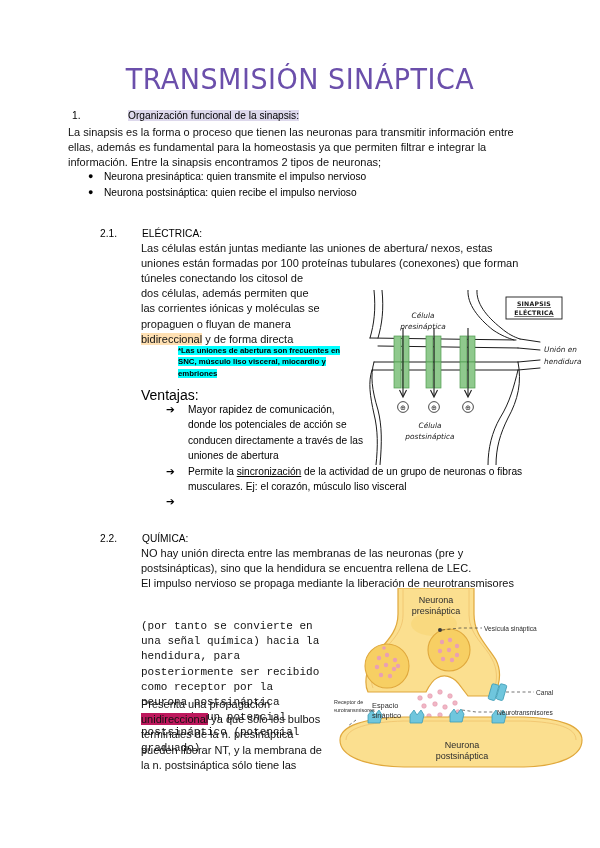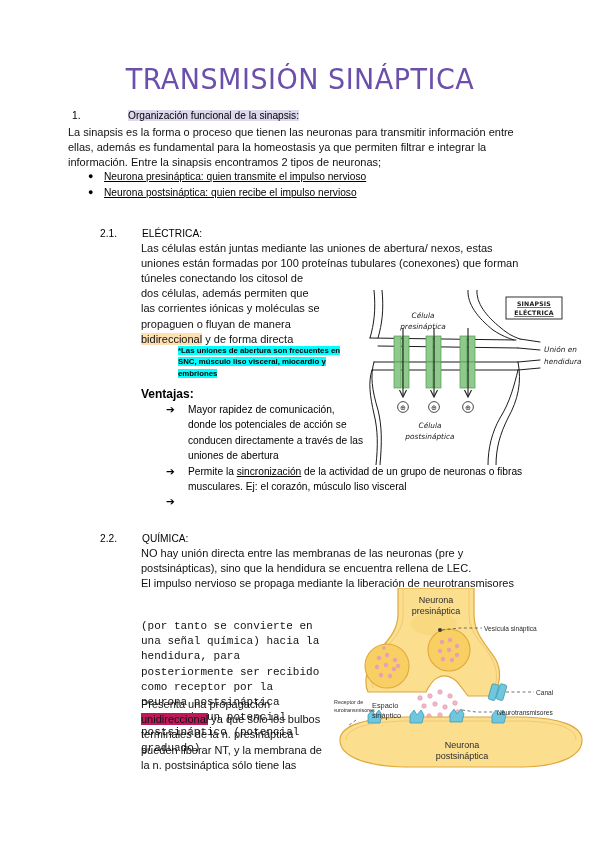--- a/index.html
+++ b/index.html
@@ -52,40 +52,40 @@
   .hl-lav { background: #ddd8ec; margin-left: 18px; }
   .hl-cyan { background: #00ffff; }
   .hl-peach { background: #ffe0b2; }
   .hl-yellow { background: #be185d; }
 
   .bullets {
     position: absolute;
     font-size: 10.2px;
     line-height: 15.6px;
   }
-  .bullets .row { display: block; text-decoration: underline; }
+  .bullets .row { display: block; }
   .bullets .bdot {
     display: inline-block;
     width: 16px;
     text-align: left;
     font-size: 9px;
     vertical-align: top;
   }
 
   .sub-head {
     position: absolute;
     font-size: 10.2px;
     line-height: 15.2px;
   }
   .sub-head .snum { display: inline-block; width: 42px; }
 
   .ventajas-label {
     position: absolute;
-    font-size: 12px;
-    font-weight: bold;
+    font-size: 14px;
+    font-weight: normal;
   }
 
   .arrow-list { position: absolute; font-size: 10.2px; line-height: 15.4px; }
   .arrow-list .arow { display: block; position: relative; padding-left: 22px; }
   .arrow-list .ar {
     position: absolute; left: 0; top: 0;
     font-size: 10.5px;
   }
   .und { text-decoration: underline; }
 

